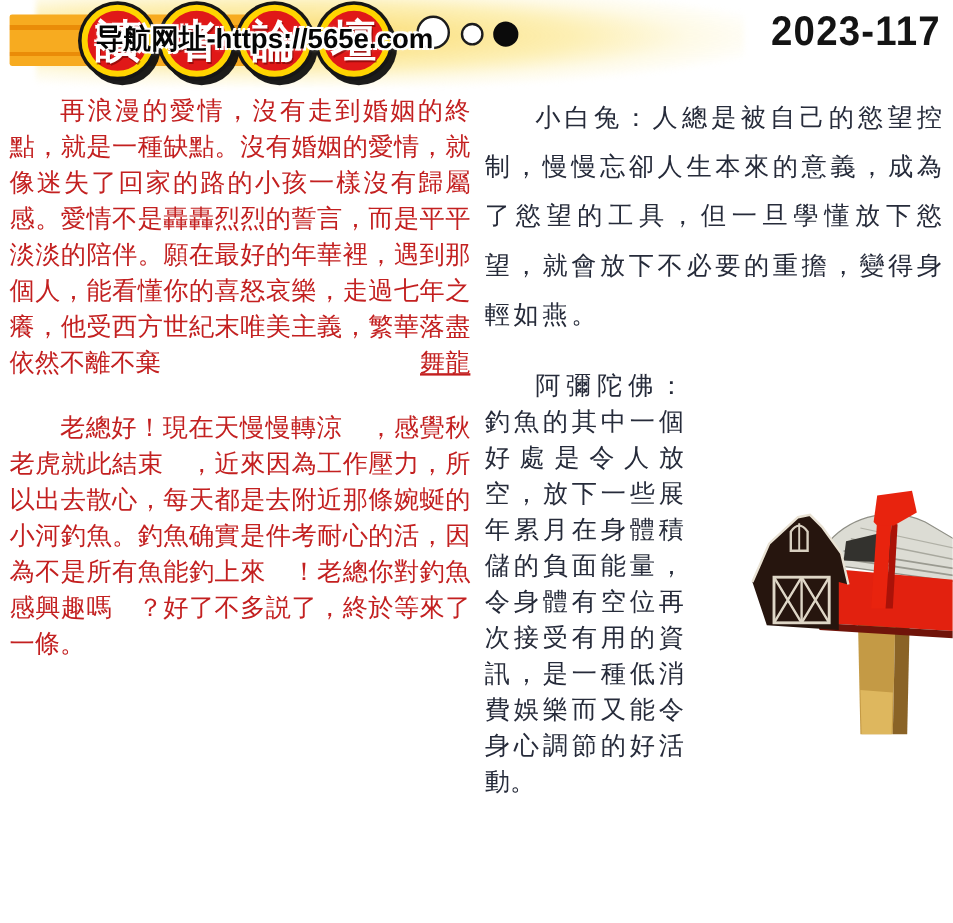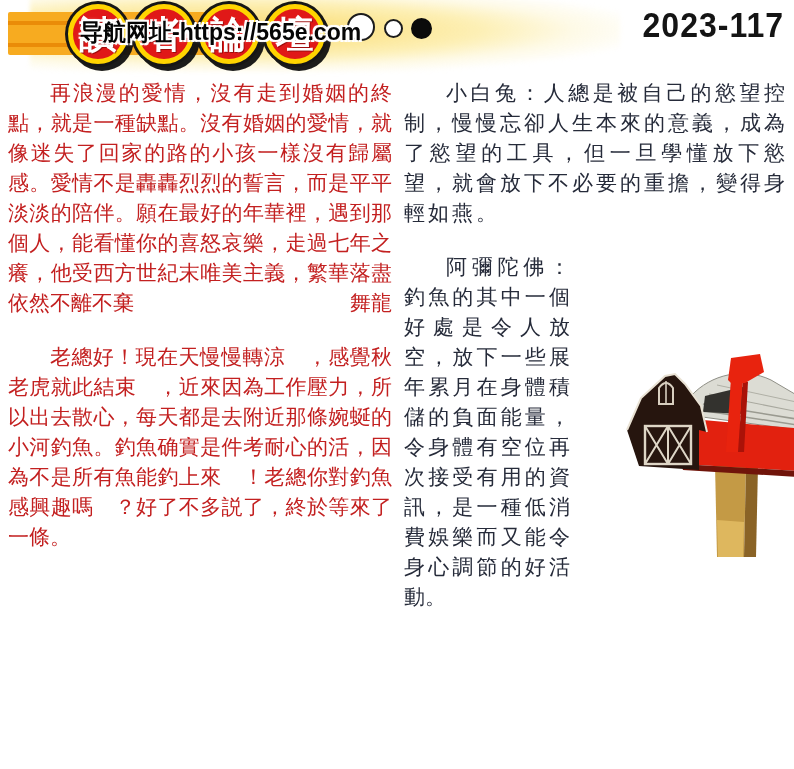--- a/index.html
+++ b/index.html
@@ -47,22 +47,22 @@
     position:absolute;right:10px;top:6px;
     font-size:32px;font-weight:900;color:#141414;letter-spacing:1px;
     transform:scaleY(1.08);transform-origin:top right;
   }
 
   
   .col{position:absolute;top:78px;width:384px;text-align:justify;}
   .col p{margin:0 0 24px 0;text-indent:2em;}
   .col-left{left:8px;color:#c32020;font-size:21px;line-height:30px;font-weight:500;}
   .col-right{left:404px;color:#262b3a;font-size:21px;line-height:30px;}
-  .col-right p.spaced{letter-spacing:3px;line-height:30px;}
-  .sig{float:right;text-indent:0;}
+  .col-right p.spaced{letter-spacing:3px;line-height:41px;}
+  .sig{float:right;text-indent:0;text-decoration:underline;}
 
   
   .mailbox-wrap{
     float:right;width:212px;height:205px;margin-top:100px;margin-left:6px;
   }
 </style>
 </head>
 <body>
 
 <div id="page">

